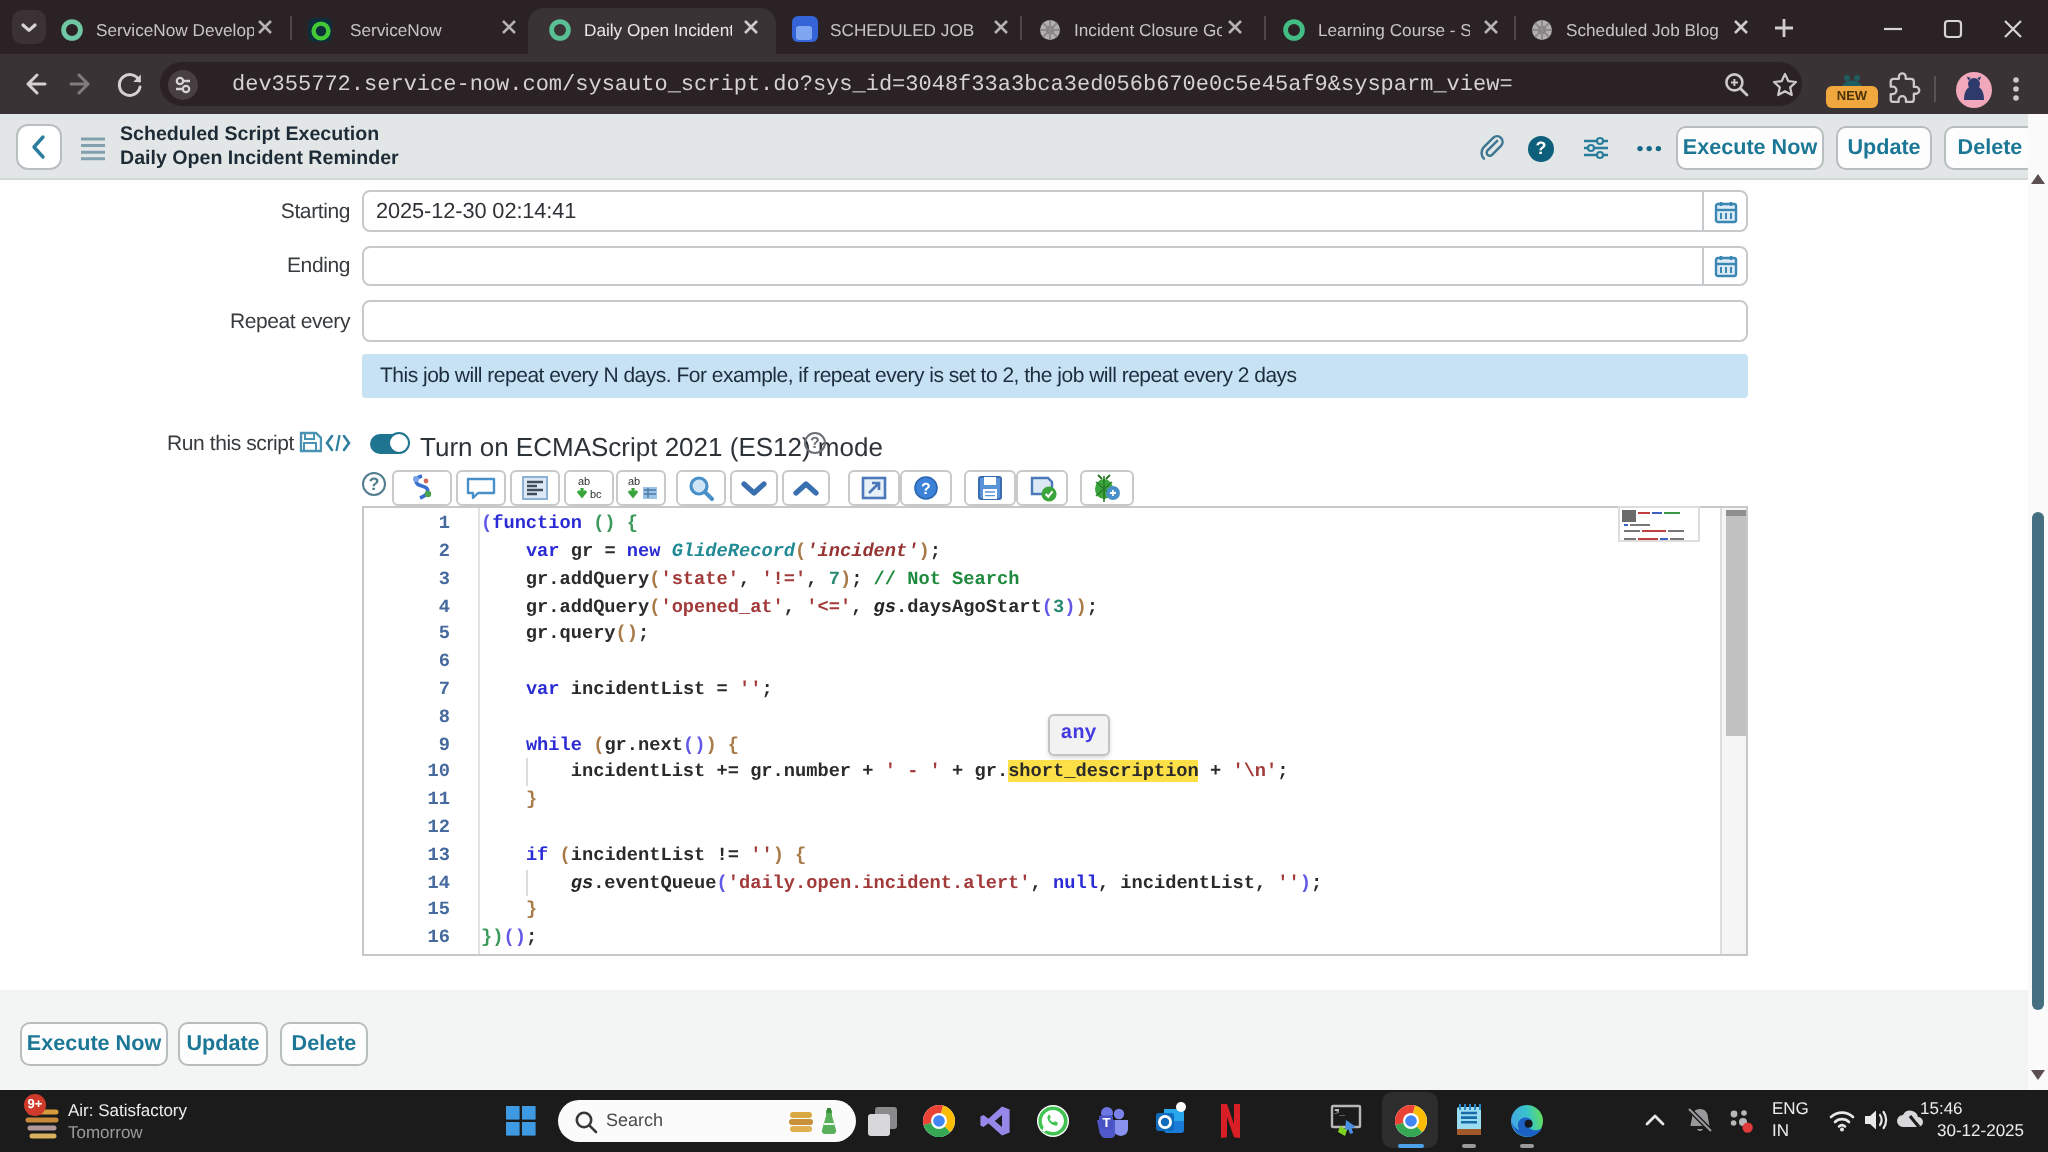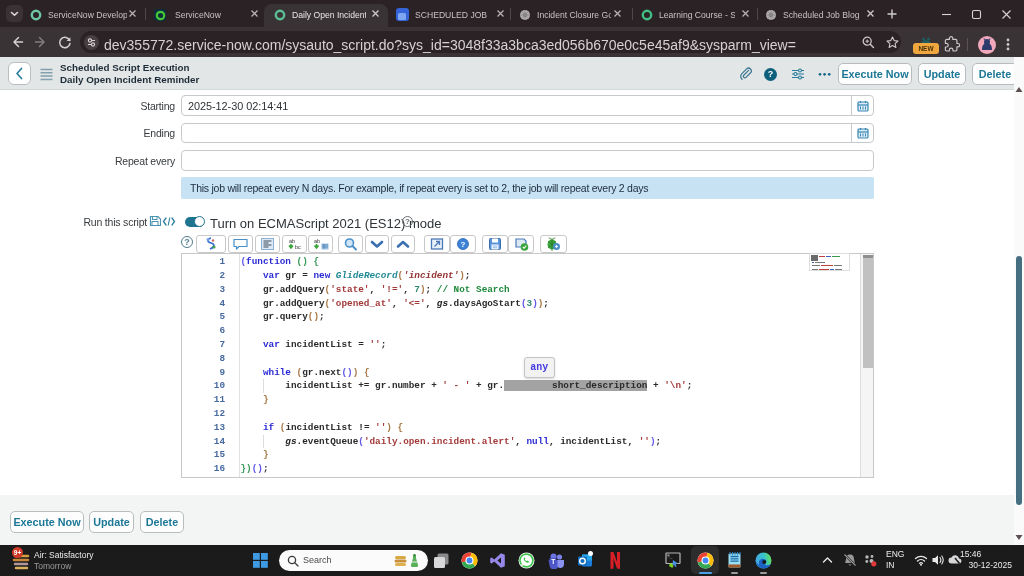--- a/index.html
+++ b/index.html
@@ -35,21 +35,21 @@
 .kw { color:#2b2bd5; }
 .str { color:#a33a3a; }
 .strb { color:#963333; font-weight:bold; font-style:italic; }
 .com { color:#1f8a3d; }
 .num { color:#2a8a70; }
 .gli { color:#218a95; font-weight:bold; font-style:italic;text-align:right; }
 .gsv { color:#242424; font-weight:bold; font-style:italic; }
 .bb { color:#6158e8; }
 .bg { color:#3a9a5a; }
 .bt { color:#a87a48; }
-.sel { background:#a3a3a3;padding-left:48px; }
+.sel { background:#fde047; }
 
 
 #footer { position:absolute; left:0; top:495px; width:1024px; height:50px; background:#f3f4f4; }
 
 
 #taskbar { position:absolute; left:0; top:545px; width:1024px; height:31px; background:#1b1b1c; }
 .tbtext { position:absolute; font-size:8.5px; color:#ececec; white-space:nowrap; }
 
 
 #pgsb { position:absolute; left:1014px; top:57px; width:10px; height:488px; background:#fafafa; }
@@ -161,21 +161,21 @@
       </svg>
 
   <div class="abs" style="left:80px;top:4px;width:821px;height:22px;background:#2a2224;border-radius:11px;"></div>
   <div class="abs" style="left:84px;top:7.5px;width:15px;height:15px;background:#483f42;border-radius:50%;">
     <svg width="15" height="15">
           <path d="M4 5.5 L11 5.5 M4 9.5 L11 9.5" stroke="#d8d4d5" stroke-width="1.2"></path>
           <circle cx="6" cy="5.5" r="1.6" fill="#483f42" stroke="#d8d4d5" stroke-width="1.1"></circle>
           <circle cx="9" cy="9.5" r="1.6" fill="#483f42" stroke="#d8d4d5" stroke-width="1.1"></circle>
         </svg>
   </div>
-  <div class="abs" style="left:104px;top:10px;font-size:14px;color:#d6d2d3;white-space:nowrap;">dev355772.service-now.com/sysauto_script.do?sys_id=3048f33a3bca3ed056b670e0c5e45af9&amp;sysparm_view=</div>
+  <div class="abs" style="left:116px;top:10px;font-size:11px;color:#d6d2d3;white-space:nowrap;font-family:Liberation Mono, monospace;">dev355772.service-now.com/sysauto_script.do?sys_id=3048f33a3bca3ed056b670e0c5e45af9&amp;sysparm_view=</div>
 
   <svg class="abs" style="left:861px;top:8px;" width="15" height="15">
         <circle cx="6.2" cy="6.2" r="4" fill="none" stroke="#cdc8c9" stroke-width="1.3"></circle>
         <path d="M9.2 9.2 L12.5 12.5" stroke="#cdc8c9" stroke-width="1.4" stroke-linecap="round"></path>
         <path d="M4.5 6.2 L8 6.2 M6.2 4.5 L6.2 8" stroke="#cdc8c9" stroke-width="1"></path>
       </svg>
   <svg class="abs" style="left:885px;top:8px;" width="15" height="15">
         <path d="M7.5 2 L9.2 5.6 L13 6 L10.1 8.7 L10.9 12.5 L7.5 10.6 L4.1 12.5 L4.9 8.7 L2 6 L5.8 5.6 Z" fill="none" stroke="#cdc8c9" stroke-width="1.1" stroke-linejoin="round"></path>
       </svg>
 

